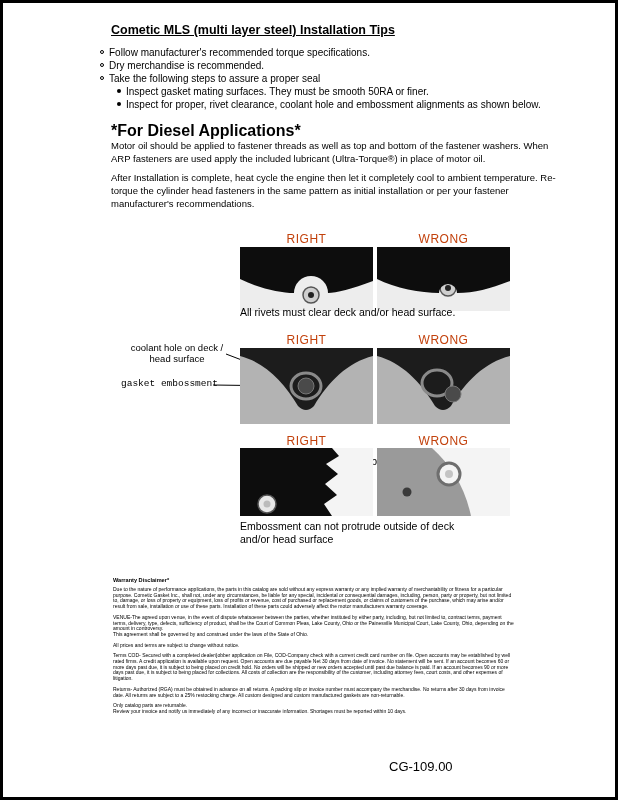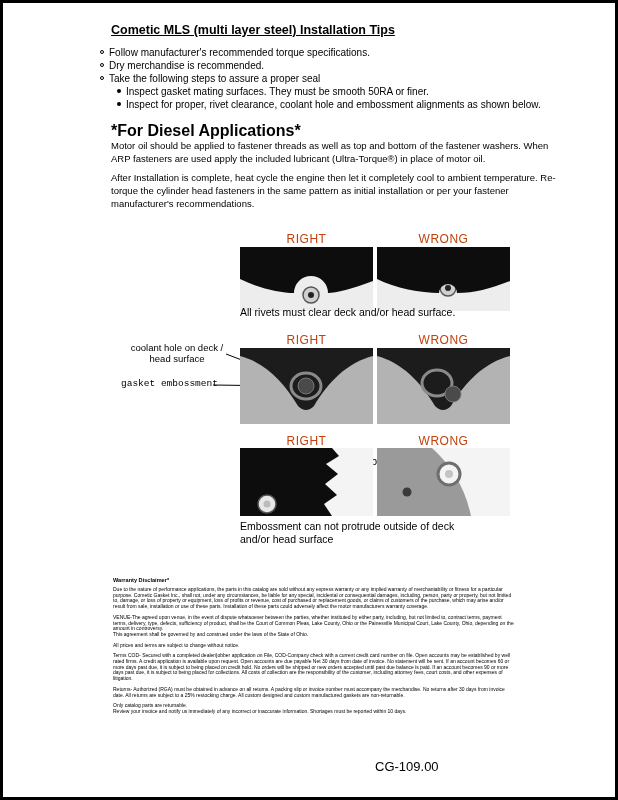--- a/index.html
+++ b/index.html
@@ -140,15 +140,15 @@
     <p>Due to the nature of performance applications, the parts in this catalog are sold without any express warranty or any implied warranty of merchantability or fitness for a particular purpose.  Cometic Gasket Inc., shall not, under any circumstances, be liable for any special, incidental or consequential damages, including, person, party or property, but not limited to, damage, or loss of property or equipment, loss of profits or revenue, cost of purchased or replacement goods, or claims of customers of the purchase, which may arise and/or result from sale, installation or use of these parts.  Installation of these parts could adversely affect the motor manufacturers warranty coverage.</p>
     <p class="tight">VENUE-The agreed upon venue, in the event of dispute whatsoever between the parties, whether instituted by either party, including, but not limited to, contract terms, payment terms, delivery, type, defects, sufficiency of product, shall be the Court of Common Pleas, Lake County, Ohio or the Painesville Municipal Court, Lake County, Ohio, depending on the amount in controversy.</p>
     <p>This agreement shall be governed by and construed under the laws of the State of Ohio.</p>
     <p>All prices and terms are subject to change without notice.</p>
     <p>Terms COD- Secured with a completed dealer/jobber application on File, COD-Company check with a current credit card number on file.  Open accounts may be established by well rated firms.  A credit application is available upon request.  Open accounts are due payable Net 30 days from date of invoice.  No statement will be sent.  If an account becomes 60 or more days past due, it is subject to being placed on credit hold.  No orders will be shipped or new orders accepted until past due balance is paid.  If an account becomes 90 or more days past due, it is subject to being placed for collections.  All costs of collection are the responsibility of the customer, including attorney fees, court costs, and other expenses of litigation.</p>
     <p>Returns- Authorized (RGA) must be obtained in advance on all returns.  A packing slip or invoice number must accompany the merchandise.  No returns after 30 days from invoice date.  All returns are subject to a 25% restocking charge.  All custom designed and custom manufactured gaskets are non-returnable.</p>
     <p class="tight">Only catalog parts are returnable.</p>
     <p>Review your invoice and notify us immediately of any incorrect or inaccurate information.  Shortages must be reported within 10 days.</p>
   </div>
 
-  <div class="abs footer-code" style="left:372px; top:756px;">CG-109.00</div>
+  <div class="abs footer-code" style="left:386px; top:756px;">CG-109.00</div>
 
 </div>
 
 </body></html>

